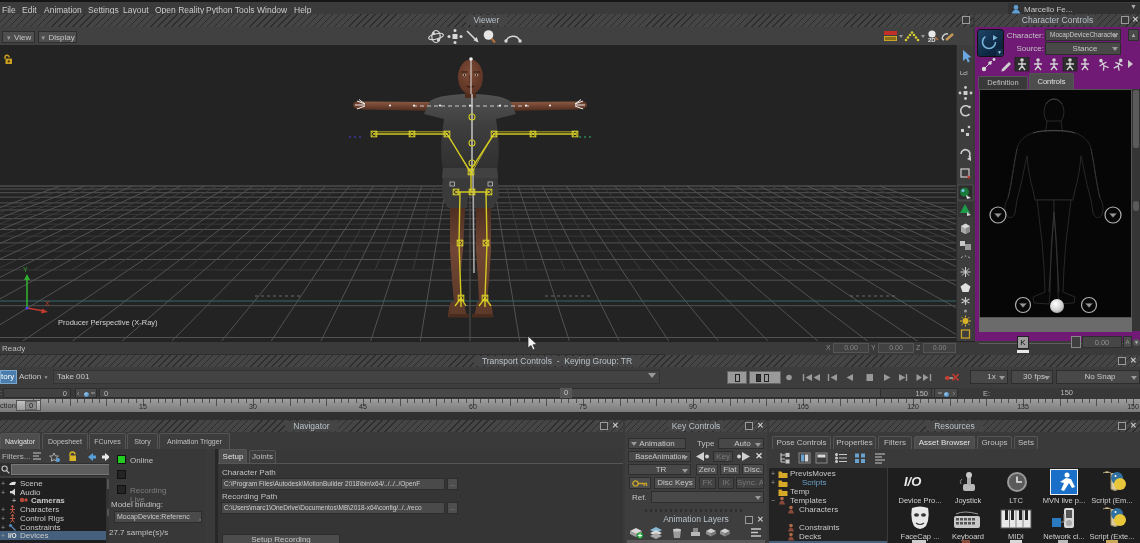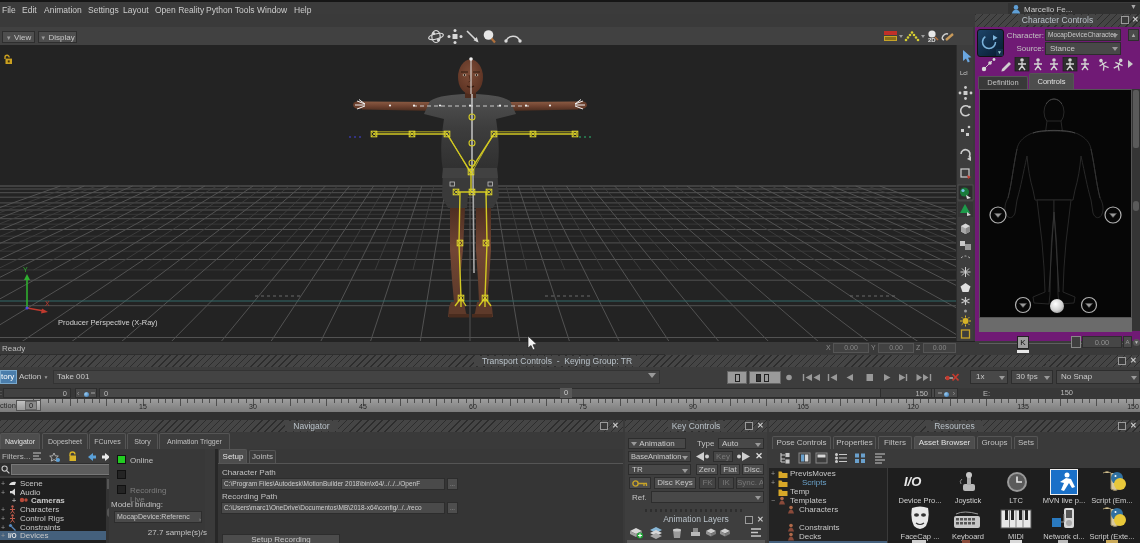--- a/index.html
+++ b/index.html
@@ -6,21 +6,21 @@
   html,body { width:1140px; height:543px; overflow:hidden; background:#3a3a3a;
     font-family:"Liberation Sans", sans-serif; }
   .abs { position:absolute; }
   #page { position:relative; width:1140px; height:543px; overflow:hidden; }
   .hatch { background-image:repeating-linear-gradient(135deg, #2d2d2d 0 1px, rgba(0,0,0,0) 1px 5px);
     background-color:#454545; }
   .ttl { font-size:8.5px; color:#b9c2c9; text-align:center; line-height:12px; }
   .ttl span { background:#454545; padding:0 8px; }
   .btn { background:#4e4e4e; border:1px solid #2e2e2e; color:#c6c6c6;
     font-size:8px; text-align:center; }
-  .drop { background:#484848; border:1px solid #2d2d2d; color:#c9c9c9; font-size:8px; }
+  .drop { background:#484848; border:1px solid #2d2d2d; color:#c9c9c9; font-size:8px;text-align:center; }
   .drop .arr { position:absolute; right:2px; top:40%; width:0; height:0;
     border-left:3px solid rgba(0,0,0,0); border-right:3px solid rgba(0,0,0,0); border-top:4px solid #9a9a9a; }
   .lbl { font-size:8px; color:#c2c2c2; }
   .dim { color:#7d7d7d; }
   .tab { position:absolute; background:#3d3d3d; border:1px solid #555; border-bottom:none;
     color:#c0c0c0; font-size:8px; text-align:center; border-radius:2px 2px 0 0; }
   .tab.sel { background:#4d4d4d; color:#e2e2e2; }
   .wicons { position:absolute; top:2px; width:8px; height:8px; border:1px solid #9a9a9a; background:#3a3a3a; }
   .xico { position:absolute; top:1px; color:#c9c9c9; font-size:8px; font-weight:bold; line-height:10px; }
 </style>
@@ -41,20 +41,23 @@
     <div class="abs" style="left:1008px;top:1px;width:132px;height:12px;background:#323232;">
       <svg class="abs" style="left:3px;top:1px;" width="10" height="10" viewBox="0 0 10 10">
         <circle cx="5" cy="3.4" r="2.3" fill="#5f9fd6"></circle>
           <path d="M0.8 9.6 Q1.6 5.8 5 5.8 Q8.4 5.8 9.2 9.6 Z" fill="#5f9fd6"></path>
       </svg>
       <span class="abs" style="left:16px;top:2px;font-size:8px;color:#c8c8c8;">Marcello Fe...</span>
       <span class="abs" style="right:3px;top:0;color:#aaa;font-size:7px;">▼</span>
     </div>
   </div>
 
+  <div class="abs hatch ttl" style="left:0;top:14px;width:973px;height:13px;"><span>Viewer</span>
+    <div class="wicons" style="left:962px;"></div>
+  </div>
 
   <div class="abs hatch ttl" style="left:975px;top:14px;width:165px;height:13px;"><span style="padding:0 4px;">Character Controls</span></div>
   <div class="wicons abs" style="left:1121px;top:16px;"></div>
   <div class="xico abs" style="left:1132px;top:15px;">✕</div>
 
   <div class="abs" style="left:0;top:27px;width:973px;height:18px;background:#414141;">
     <div class="abs btn" style="left:2px;top:4px;width:33px;height:12px;line-height:11px;"><span style="font-size:6px;color:#999;">▼</span> View</div>
     <div class="abs btn" style="left:38px;top:4px;width:39px;height:12px;line-height:11px;"><span style="font-size:6px;color:#999;">▼</span> Display</div>
 
     <svg class="abs" style="left:428px;top:2px;" width="95" height="15" viewBox="0 0 95 15">
@@ -712,21 +715,21 @@
 <div class="abs" style="left:115px;top:17px;width:4px;height:94px;background:#272727;"></div>
 <div class="abs" style="left:109px;top:17px;width:96px;height:94px;background:#383838;">
 <div class="abs" style="left:8px;top:6px;width:9px;height:9px;background:#22cc22;border:1px solid #111;"></div>
 <div class="abs lbl" style="left:21px;top:7px;">Online</div>
 <div class="abs" style="left:8px;top:21px;width:9px;height:9px;background:#242424;border:1px solid #111;"></div>
 <div class="abs lbl dim" style="left:21px;top:22px;margin-top:24px;">Live</div>
 <div class="abs" style="left:8px;top:36px;width:9px;height:9px;background:#242424;border:1px solid #111;"></div>
 <div class="abs lbl dim" style="left:21px;top:37px;">Recording</div>
 <div class="abs lbl" style="left:2px;top:51px;">Model binding:</div>
 <div class="abs" style="left:5px;top:62px;width:88px;height:12px;background:#4a4a4a;border:1px solid #2d2d2d;color:#c9c9c9;font-size:7px;line-height:10px;padding-left:2px;">MocapDevice:Referenc<span style="position:absolute;right:0;top:2px;font-size:6px;color:#999;">›</span></div>
-<div class="abs lbl" style="left:0;top:79px;width:90px;text-align:right;margin-left:8px;">27.7 sample(s)/s</div>
+<div class="abs lbl" style="left:0;top:79px;width:90px;text-align:left;">27.7 sample(s)/s</div>
 </div>
 <div class="abs" style="left:215px;top:17px;width:3px;height:94px;background:#272727;"></div>
 <div class="abs" style="left:218px;top:17px;width:405px;height:94px;background:#383838;">
 <div class="tab sel" style="left:1px;top:0;width:28px;height:14px;line-height:13px;">Setup</div>
 <div class="tab" style="left:31px;top:1px;width:27px;height:13px;line-height:12px;">Joints</div>
 <div class="abs" style="left:0;top:14px;width:405px;height:80px;background:#353535;border-top:1px solid #555;">
 <div class="abs lbl" style="left:4px;top:4px;">Character Path</div>
 <div class="abs" style="left:3px;top:14px;width:224px;height:12px;background:#4a4a4a;border:1px solid #2d2d2d;color:#cfcfcf;font-size:6.5px;line-height:10px;padding-left:2px;overflow:hidden;white-space:nowrap;">C:\Program Files\Autodesk\MotionBuilder 2018\bin\x64/../../../OpenF</div>
 <div class="abs" style="left:229px;top:14px;width:11px;height:12px;background:#4e4e4e;border:1px solid #2d2d2d;color:#bbb;font-size:6px;text-align:center;line-height:10px;">...</div>
 <div class="abs lbl" style="left:4px;top:28px;">Recording Path</div>

